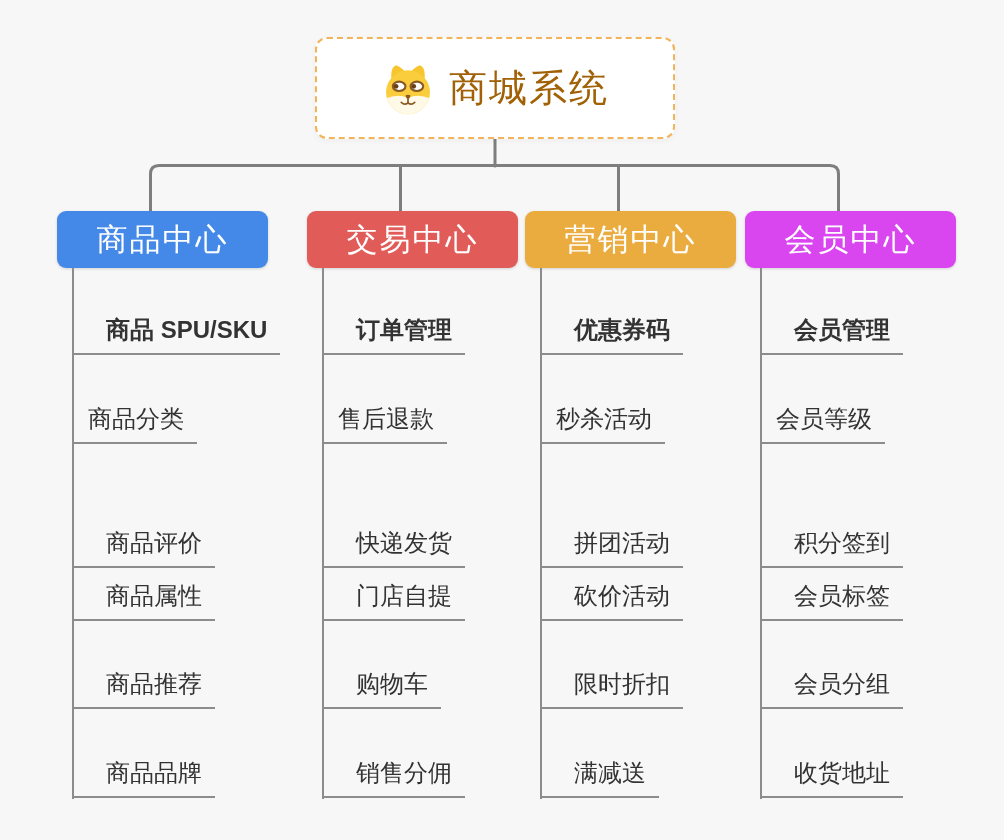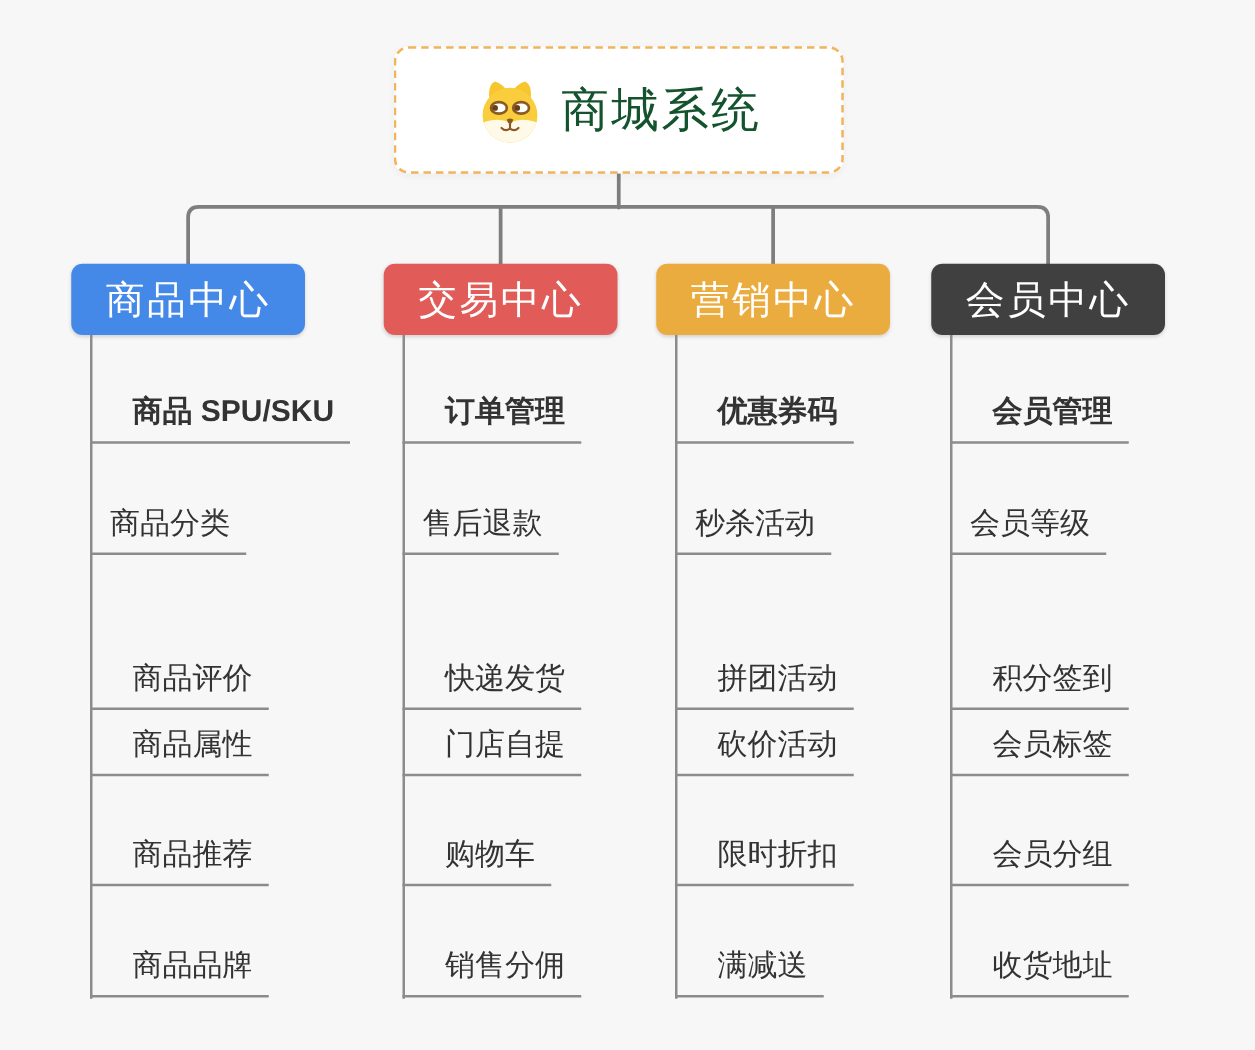--- a/index.html
+++ b/index.html
@@ -6,27 +6,27 @@
   #canvas{position:relative;width:1004px;height:840px;background:#F7F7F7;overflow:hidden;}
 
   
   #connectors{position:absolute;left:0;top:0;width:1004px;height:840px;pointer-events:none;}
 
   
   .root{position:absolute;left:315px;top:37px;width:360px;height:102px;background:#FFFFFF;
         border:2px dashed #F2B45A;border-radius:12px;box-sizing:border-box;
         display:flex;align-items:center;justify-content:center;gap:14px;
         box-shadow:0 2px 6px rgba(0,0,0,0.04);}
-  .root-title{font-size:38px;color:#14532d;letter-spacing:2px;font-weight:500;white-space:nowrap;}
+  .root-title{font-size:38px;color:#a16207;letter-spacing:2px;font-weight:500;white-space:nowrap;}
 
   
   .branch{position:absolute;top:211px;width:260px;height:600px;}
   .b0{left:57px;} .b1{left:307px;} .b2{left:525px;} .b3{left:745px;}
 
-  .branch-header{width:187px;height:57px;border-radius:9px;display:flex;align-items:center;justify-content:center;
+  .branch-header{width:211px;height:57px;border-radius:9px;display:flex;align-items:center;justify-content:center;
                  color:#FFFFFF;font-size:31px;letter-spacing:2px;box-shadow:0 1px 3px rgba(0,0,0,0.15);
                  cursor:default;white-space:nowrap;}
 
   .trunk{position:absolute;left:15px;top:57px;width:2px;height:531px;background:#8C8C8C;}
 
   .item{position:absolute;left:15px;white-space:nowrap;color:#333333;font-size:24px;line-height:29px;
         padding:0 13px 9px 34px;border-bottom:2px solid #8C8C8C;cursor:default;}
   .r0{top:104px;font-weight:bold;} .r1{top:193px;padding-left:16px;} .r2{top:281px;margin-top:36px;} .r3{top:370px;} .r4{top:458px;} .r5{top:547px;text-align:right;}
 </style>
 </head>
@@ -90,21 +90,21 @@
     <div class="trunk"></div>
     <div class="item r0">优惠券码</div>
     <div class="item r1">秒杀活动</div>
     <div class="item r2">拼团活动</div>
     <div class="item r3">砍价活动</div>
     <div class="item r4">限时折扣</div>
     <div class="item r5">满减送</div>
   </div>
 
   <div class="branch b3">
-    <div class="branch-header" style="background-color: #404040;">会员中心</div>
+    <div class="branch-header" style="background-color: #d946ef;">会员中心</div>
     <div class="trunk"></div>
     <div class="item r0">会员管理</div>
     <div class="item r1">会员等级</div>
     <div class="item r2">积分签到</div>
     <div class="item r3">会员标签</div>
     <div class="item r4">会员分组</div>
     <div class="item r5">收货地址</div>
   </div>
 
 </div>

